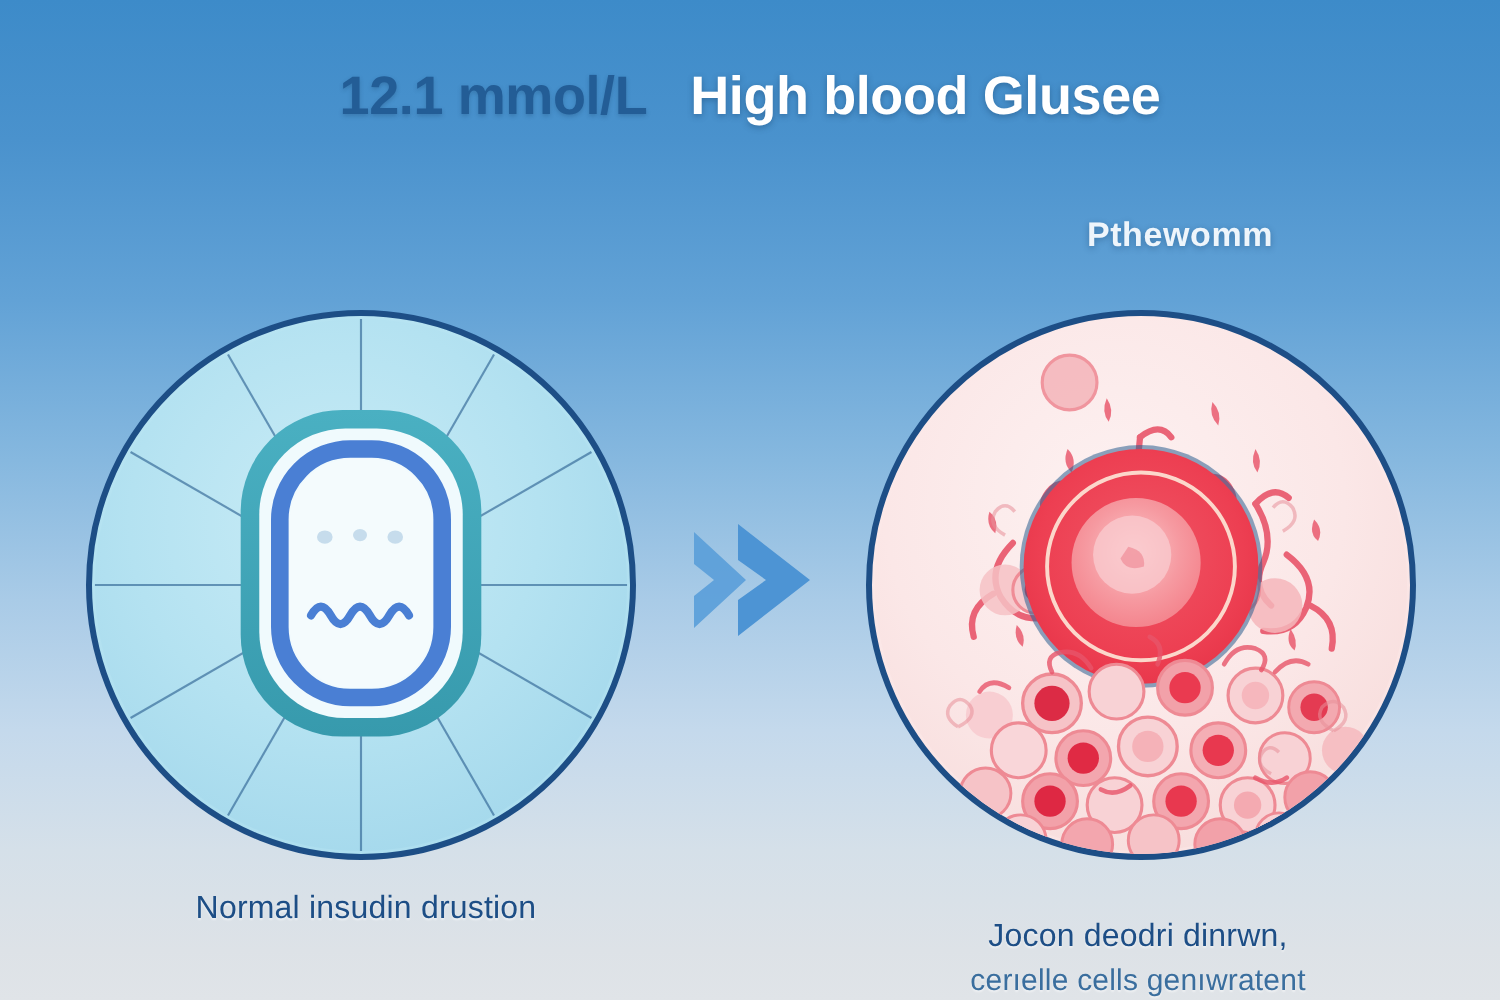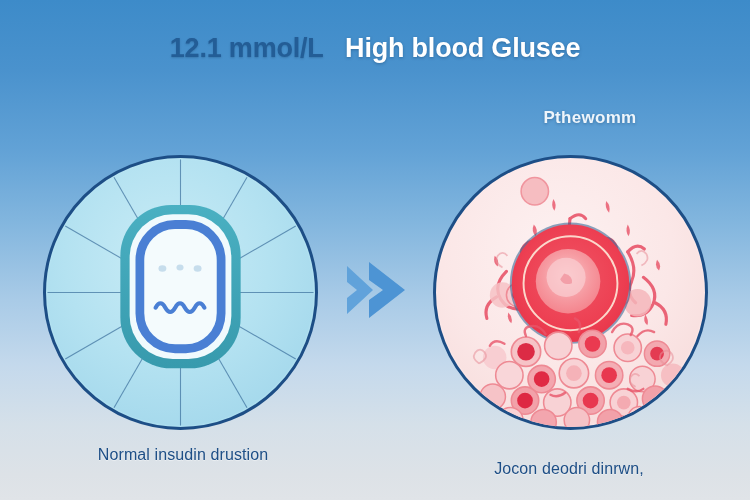--- a/index.html
+++ b/index.html
@@ -321,15 +321,16 @@
       </g>
     </svg>
   </div>
 
   <div class="caption left">
     <div class="caption-title">Normal insudin drustion</div>
   </div>
 
   <div class="caption right">
     <div class="caption-title">Jocon deodri dinrwn,</div>
+    <div class="caption-sub">cerıelle cells genıwratent</div>
   </div>
 
 </div>
 
 </body></html>

